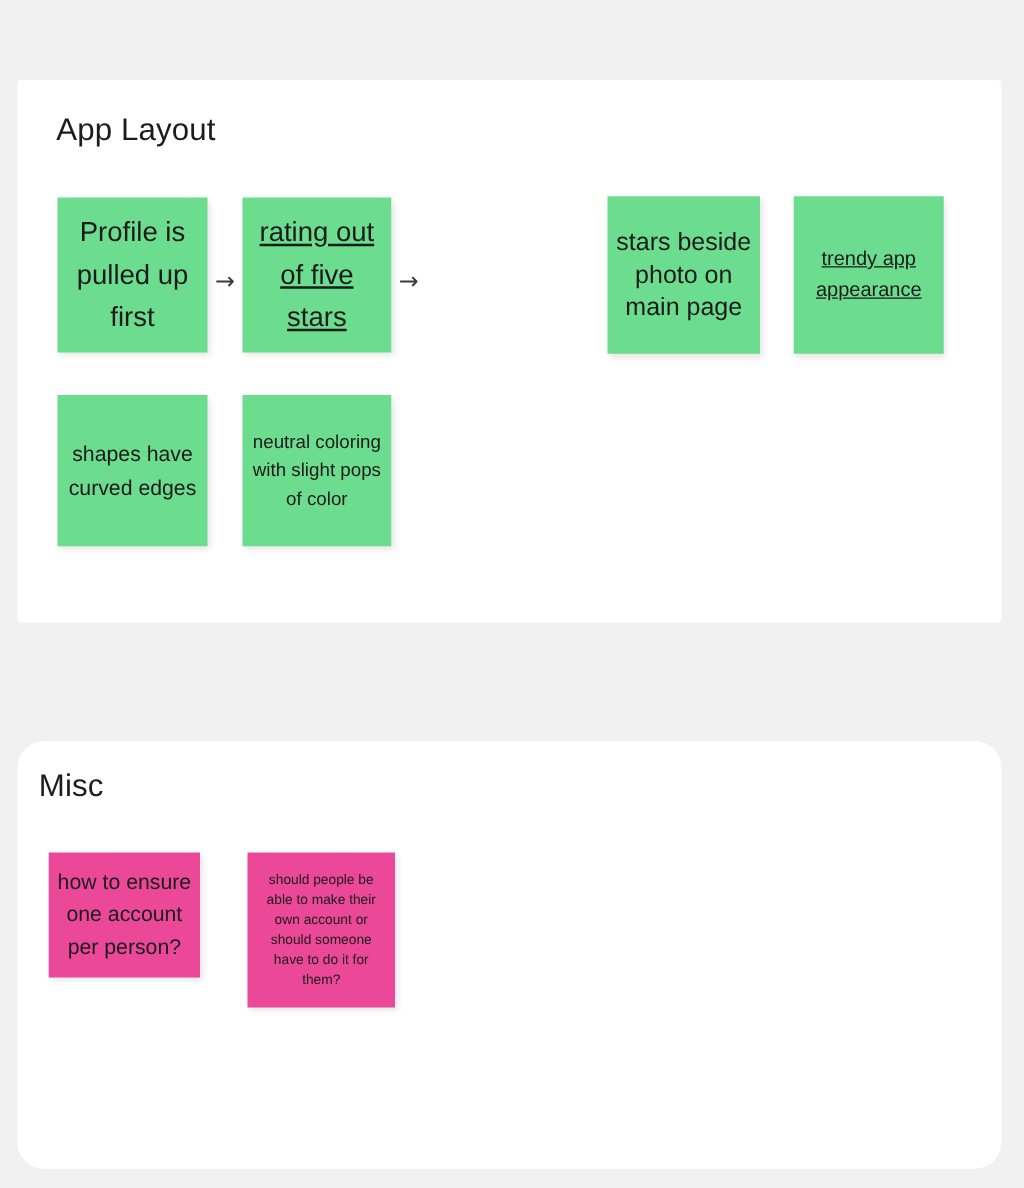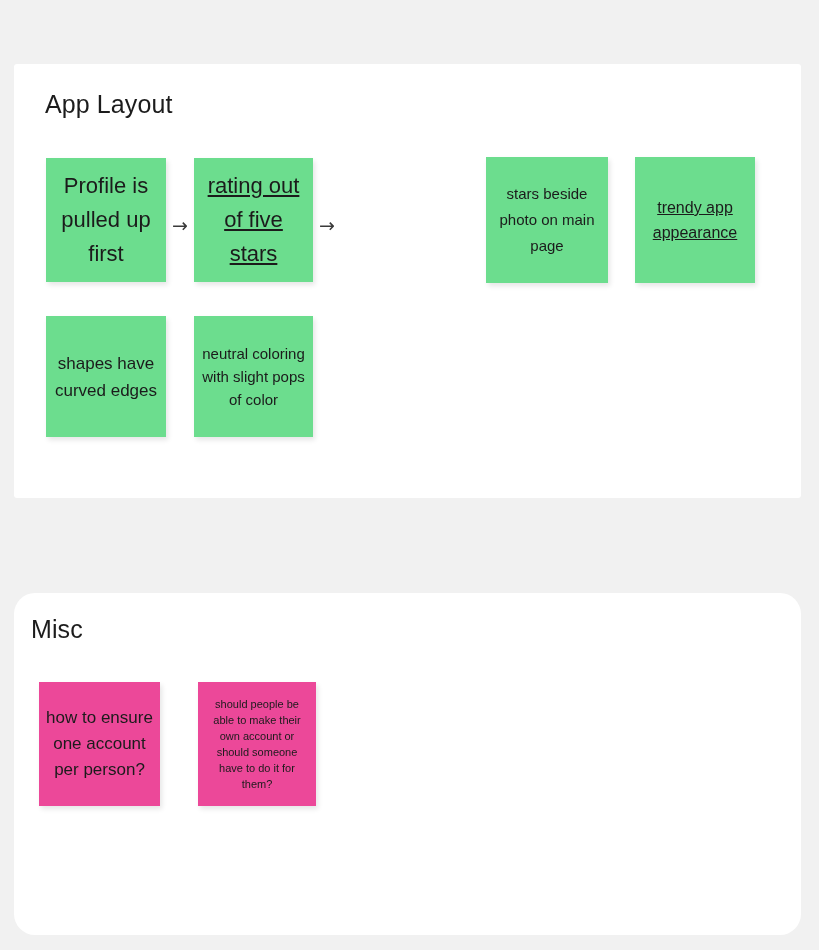--- a/index.html
+++ b/index.html
@@ -105,34 +105,34 @@
   </div>
 
   <div class="notes-layer" id="notes-layer">
       <div class="sticky-note note-green" style="left: 46px; top: 158px; width: 120px; height: 124px;">
         <span class="note-text" style="font-size: 22px; line-height: 34px;">Profile is pulled up first</span>
       </div>
       <div class="sticky-note note-green" style="left: 194px; top: 158px; width: 119px; height: 124px; text-decoration: underline;">
         <span class="note-text" style="font-size: 22px; line-height: 34px;">rating out of five stars</span>
       </div>
       <div class="sticky-note note-green" style="left: 486px; top: 157px; width: 122px; height: 126px;">
-        <span class="note-text" style="font-size: 15px; line-height: 26px;">stars beside photo on main page</span>
+        <span class="note-text" style="font-size: 20px; line-height: 26px;">stars beside photo on main page</span>
       </div>
       <div class="sticky-note note-green" style="left: 635px; top: 157px; width: 120px; height: 126px; text-decoration: underline;">
         <span class="note-text" style="font-size: 16px; line-height: 25px;">trendy app appearance</span>
       </div>
       <div class="sticky-note note-green" style="left: 46px; top: 316px; width: 120px; height: 121px;">
         <span class="note-text" style="font-size: 17px; line-height: 27px;">shapes have curved edges</span>
       </div>
       <div class="sticky-note note-green" style="left: 194px; top: 316px; width: 119px; height: 121px;">
         <span class="note-text" style="font-size: 15px; line-height: 23px;">neutral coloring with slight pops of color</span>
       </div>
       <div class="arrow-connector" style="left: 169px; top: 214px;">→</div>
       <div class="arrow-connector" style="left: 316px; top: 214px;">→</div>
-      <div class="sticky-note note-orange" style="left: 39px; top: 682px; width: 121px; height: 124px;">
+      <div class="sticky-note note-orange" style="left: 39px; top: 682px; width: 121px; height: 100px;">
         <span class="note-text" style="font-size: 17px; line-height: 26px;">how to ensure one account per person?</span>
       </div>
       <div class="sticky-note note-orange" style="left: 198px; top: 682px; width: 118px; height: 124px;">
         <span class="note-text" style="font-size: 11px; line-height: 16px;">should people be able to make their own account or should someone have to do it for them?</span>
       </div>
     </div>
 
 </div>
 
 </body></html>

